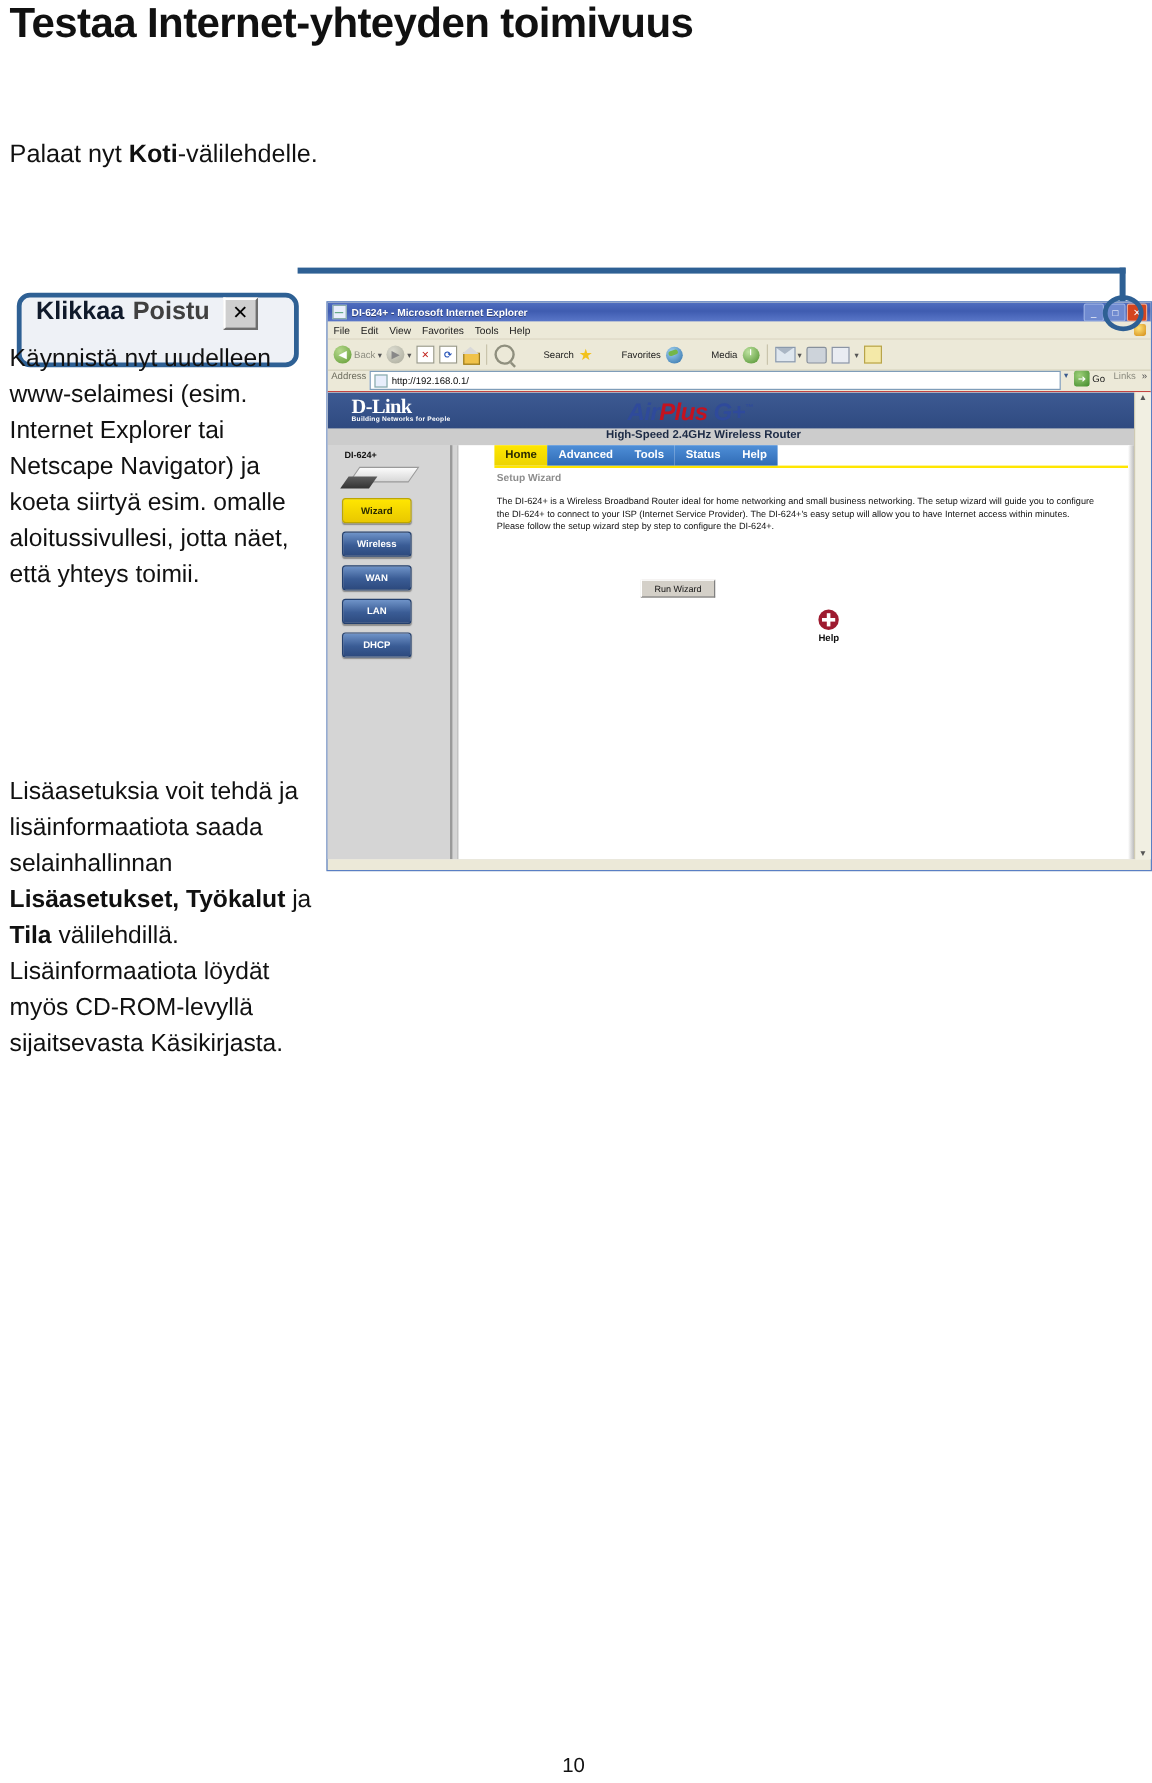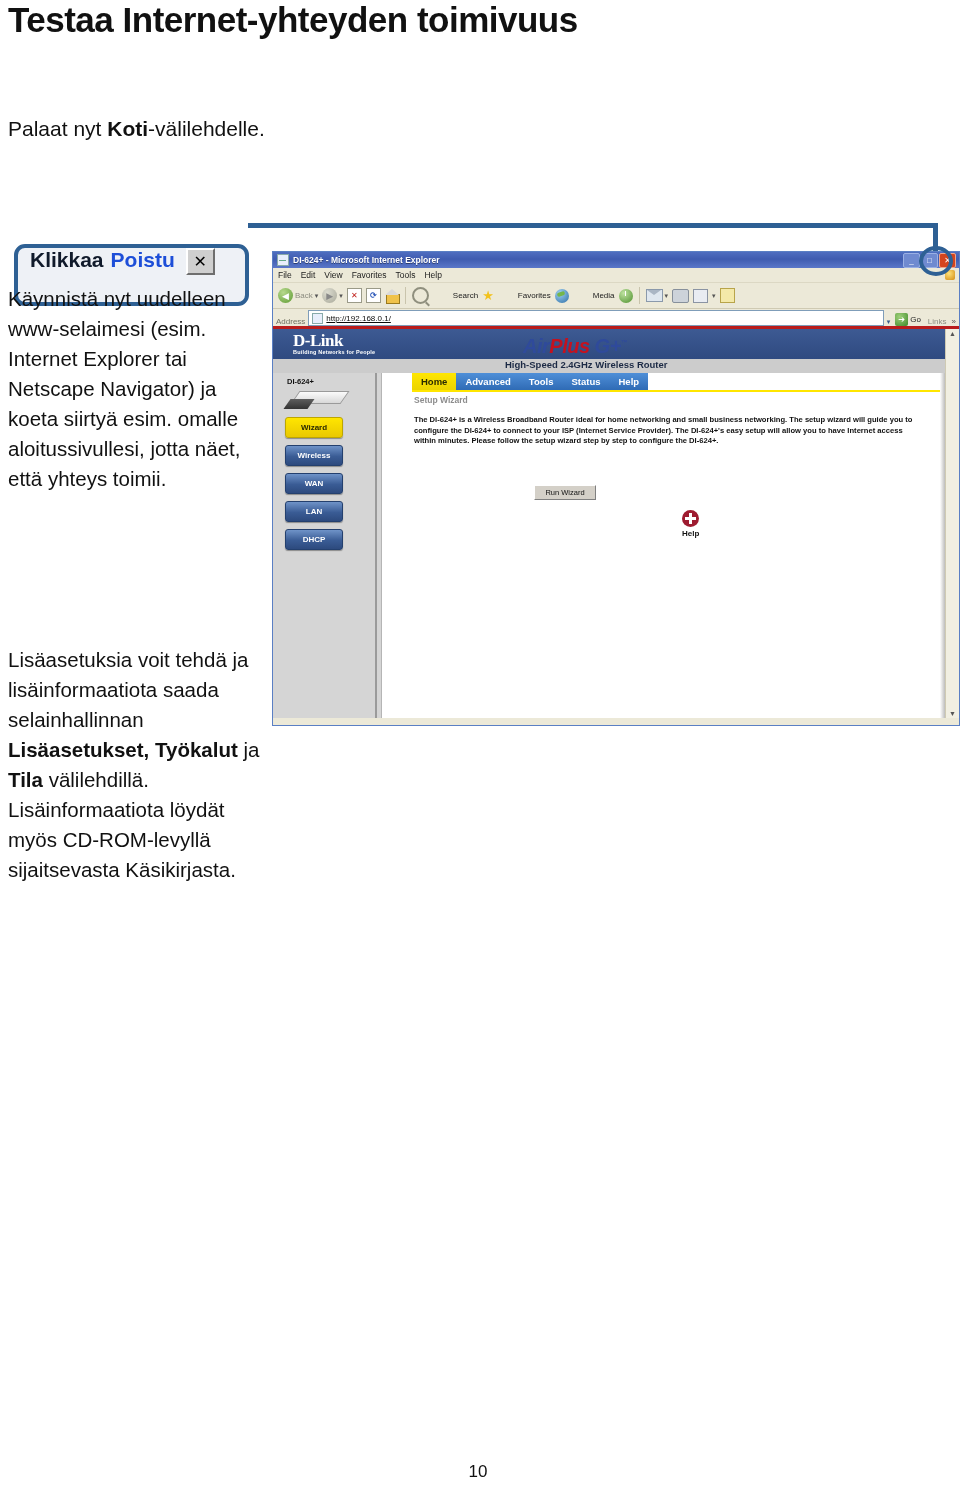--- a/index.html
+++ b/index.html
@@ -19,21 +19,21 @@
 
   .page-number{position:absolute;left:0;top:1462px;width:960px;text-align:center;
                font-size:17px;color:#111;}
   .pn-inner{display:inline-block;transform:translateX(-2px);text-align:right;}
 
   
   .callout{position:absolute;left:14px;top:203px;width:235px;height:62px;
            border:4px solid #2e6094;border-radius:11px;background:#eef1f6;
            box-sizing:border-box;display:flex;align-items:flex-start;padding-left:12px;margin-top:41px;}
   .callout .c1{font-size:21px;font-weight:bold;color:#101a2b;}
-  .callout .c2{font-size:21px;font-weight:bold;color:#1d4ed8;margin-left:7px;}
+  .callout .c2{font-size:21px;font-weight:bold;color:#404040;margin-left:7px;}
   .xbtn{width:25px;height:23px;margin-left:11px;background:#cfcfcf;
         border-top:2px solid #ffffff;border-left:2px solid #ffffff;
         border-right:2px solid #6e6e6e;border-bottom:2px solid #6e6e6e;
         display:flex;align-items:center;justify-content:center;
         font-size:16px;font-weight:bold;color:#000;line-height:1;}
 
   
   .conn-h{position:absolute;left:248px;top:223px;width:690px;height:5px;background:#2e6094;}
   .conn-v{position:absolute;left:933px;top:223px;width:5px;height:42px;background:#2e6094;}
   .hl-circle{position:absolute;left:919px;top:246px;width:34px;height:30px;
@@ -94,27 +94,27 @@
   .hist:after{content:"";position:absolute;left:6px;top:2px;width:1px;height:5px;background:#fff;}
   .sep{width:1px;height:17px;background:#c9c4ac;margin:0 2px;}
   .envl{width:15px;height:11px;background:#dfe7ef;border:1px solid #8a99ab;position:relative;}
   .envl:after{content:"";position:absolute;left:0;top:0;width:0;height:0;
      border-left:7px solid transparent;border-right:7px solid transparent;border-top:5px solid #aab6c4;}
   .prn{width:15px;height:12px;background:#cdd3da;border:1px solid #87909b;border-radius:2px;}
   .edt{width:13px;height:12px;background:#e9ecf2;border:1px solid #8b94a3;}
   .pg{width:13px;height:13px;background:#f4e9a8;border:1px solid #b8a44a;}
   .caretd{font-size:7px;color:#555;}
 
-  .addrbar{height:17px;background:#ece9d8;display:flex;align-items:flex-end;
-           padding:0 3px;gap:3px;border-bottom:3px solid #b91c1c;}
+  .addrbar{height:17px;background:#ece9d8;display:flex;align-items:flex-start;
+           padding:0 3px;gap:3px;border-bottom:1px solid #b91c1c;}
   .addr-label{font-size:8px;color:#6f6f60;}
   .addr-input{flex:1;height:14px;background:#fff;border:1px solid #7f9db9;
               display:flex;align-items:center;gap:3px;padding-left:3px;}
   .addr-ico{width:9px;height:9px;background:#e8eefc;border:1px solid #8aa;}
-  .addr-text{font-size:8px;color:#0a0a0a;text-decoration:underline;}
+  .addr-text{font-size:8px;color:#0a0a0a;}
   .addr-caret{font-size:7px;color:#3a5a8c;margin-right:2px;}
   .gobtn{display:flex;align-items:center;gap:2px;}
   .goicon{width:13px;height:13px;background:radial-gradient(circle at 35% 30%,#9fd07a,#3f8a2a);
           border-radius:2px;display:flex;align-items:center;justify-content:center;
           color:#fff;font-size:8px;}
   .golbl{font-size:8px;color:#1b1b1b;}
   .links-lbl{font-size:8px;color:#8d8d80;margin-left:4px;}
   .chev{font-size:8px;color:#555;margin-left:2px;}
 
   
@@ -159,21 +159,21 @@
   .side-div{position:absolute;right:4px;top:0;width:2px;height:100%;background:#9a9a9a;}
 
   .content{flex:1;background:#fff;border-left:1px solid #b5b5b5;position:relative;}
   .tabs{display:flex;height:17px;margin-left:30px;}
   .tab{flex:0 0 auto;padding:0 9px;display:flex;align-items:center;
        font-size:9.5px;font-weight:bold;color:#fff;
        background:linear-gradient(180deg,#4f8fd8,#2f6bb5);}
   .tab.active{background:linear-gradient(180deg,#ffe600,#ecd400);color:#2a2a00;}
   .tabs-underline{height:2px;background:#ffe600;margin-left:30px;}
   .wiz-label{font-size:8.5px;font-weight:bold;color:#8d8d8d;margin:3px 0 0 32px;}
-  .desc{margin:10px 32px 0 32px;font-size:7.6px;font-weight:bold;color:#111;line-height:10.5px;}
+  .desc{margin:10px 32px 0 32px;font-size:7.6px;font-weight:normal;color:#111;line-height:10.5px;}
   .runwiz{position:absolute;left:152px;top:112px;width:60px;height:13px;
           background:#d4d0c8;border-top:1px solid #fff;border-left:1px solid #fff;
           border-right:1px solid #808080;border-bottom:1px solid #808080;
           display:flex;align-items:center;justify-content:center;font-size:7.5px;color:#111;}
   .helpbox{position:absolute;left:300px;top:137px;text-align:center;}
   .help-ico{width:17px;height:17px;border-radius:50%;background:#9e1b30;margin:0 auto;
             position:relative;}
   .help-ico:before{content:"";position:absolute;left:7px;top:3px;width:3px;height:11px;background:#fff;}
   .help-ico:after{content:"";position:absolute;left:3px;top:7px;width:11px;height:3px;background:#fff;}
   .help-lbl{font-size:8px;font-weight:bold;color:#111;margin-top:2px;}

